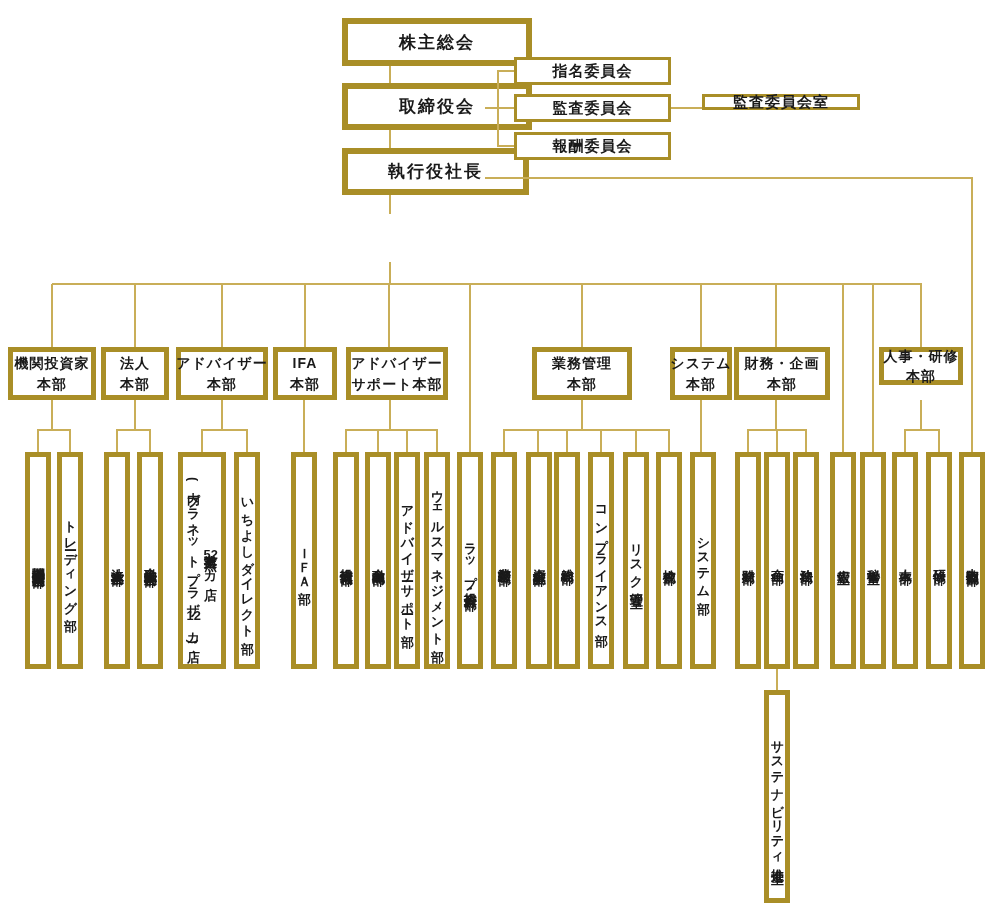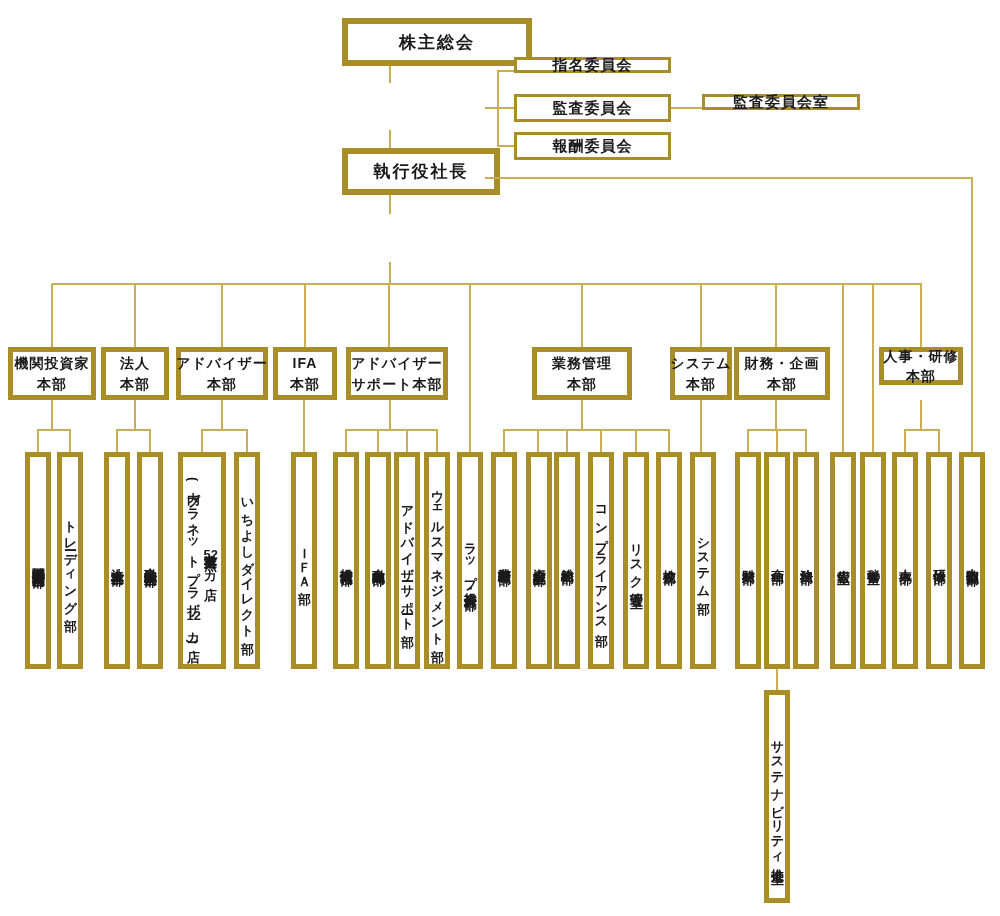--- a/index.html
+++ b/index.html
@@ -33,23 +33,24 @@
   .hl,.vl{position:absolute;background:var(--line-c);}
   .hl{height:2px;}
   .vl{width:2px;}
 </style>
 </head>
 <body>
 
 <div class="canvas">
 
   <div class="box box-lg" style="left:295px;top:18px;width:190px;height:48px;">株主総会</div>
-  <div class="box box-lg" style="left:295px;top:148px;width:158px;height:47px;">執行役社長</div>
+  <div class="box box-lg" style="left:295px;top:83px;width:190px;height:47px;">取締役会</div>
+  <div class="box box-lg" style="left:295px;top:148px;width:187px;height:47px;">執行役社長</div>
 
-  <div class="box box-sm" style="left:514px;top:57px;width:157px;height:16px;">指名委員会</div>
+  <div class="box box-sm" style="left:514px;top:57px;width:157px;height:28px;">指名委員会</div>
   <div class="box box-sm" style="left:514px;top:94px;width:157px;height:28px;">監査委員会</div>
   <div class="box box-sm" style="left:514px;top:132px;width:157px;height:28px;">報酬委員会</div>
   <div class="box box-sm" style="left:702px;top:94px;width:158px;height:16px;">監査委員会室</div>
 
   <div class="box box-hq" style="left:8px;top:347px;width:88px;height:53px;">
     <span>機関投資家</span>
     <span>本部</span>
   </div>
   <div class="box box-hq" style="left:101px;top:347px;width:68px;height:53px;">
     <span>法人</span>

